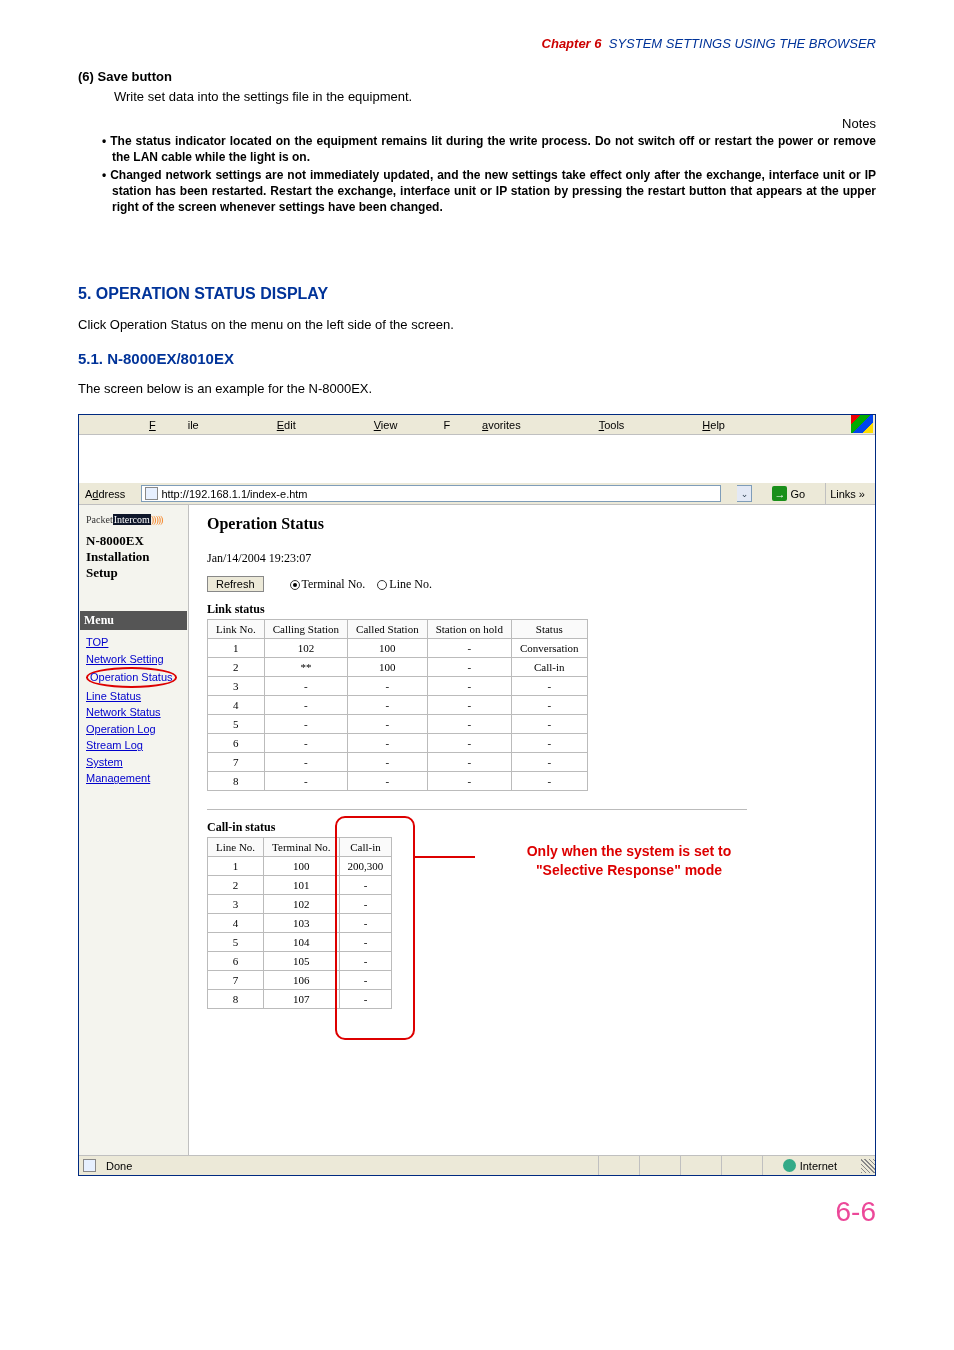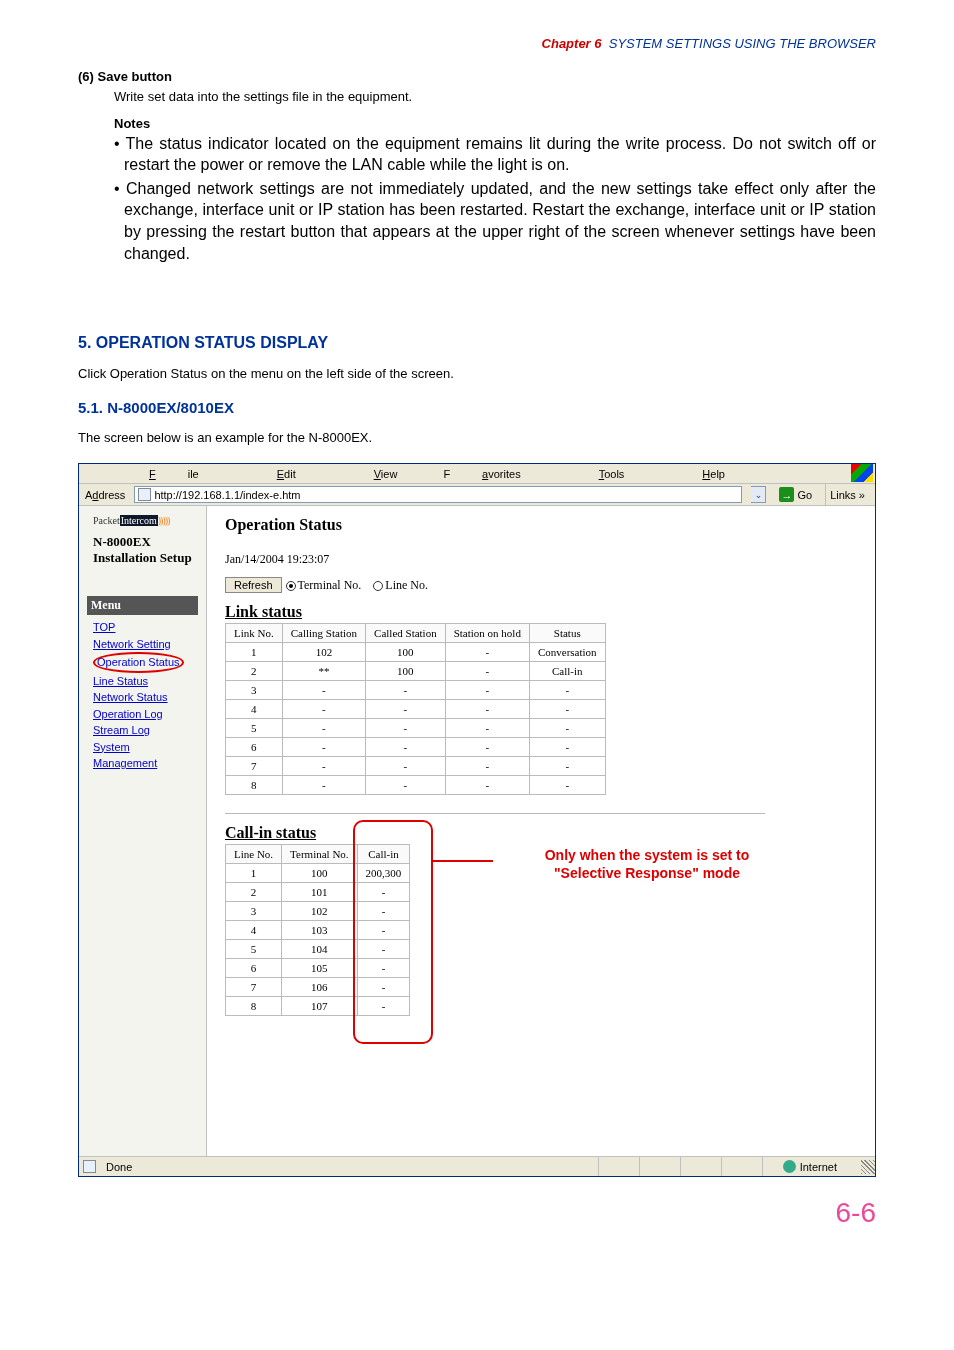--- a/index.html
+++ b/index.html
@@ -30,32 +30,34 @@
   .section-6 .ttl { font-weight: bold; }
   .body-text {
     font-size: 13px;
     color: #000;
     margin-left: 36px;
     line-height: 1.35;
     margin-bottom: 10px;
   }
   .notes-hdr {
     font-size: 13px;
-    font-weight: bold;
+    font-weight: normal;
     margin-left: 36px;
     margin-bottom: 2px;
+    text-align: right;
   }
   .note-item {
-    font-size: 16px;
-    margin-left: 36px;
+    font-size: 12px;
+    margin-left: 24px;
     text-align: justify;
     line-height: 1.35;
     padding-left: 10px;
     text-indent: -10px;
     margin-bottom: 2px;
+    font-weight: bold;
   }
   .h2 {
     font-size: 16px;
     font-weight: bold;
     color: #003399;
     margin-top: 70px;
     margin-bottom: 14px;
   }
   .para {
     font-size: 13px;
@@ -116,22 +118,23 @@
     position: absolute; right: 2px; top: 0;
     width: 22px; height: 18px;
     background: linear-gradient(135deg,#e00 0 25%,#0a0 25% 50%,#04e 50% 75%,#fd0 75%);
   }
   .addrbar {
     background: #ece9d8;
     height: 22px;
     display: flex;
     align-items: center;
     padding: 0 6px;
-    gap: 9px;
+    gap: 16px;
     border-bottom: 1px solid #c0c0c0;
+    margin-top: 48px;
   }
   .addrbar .lbl { font-size: 11px; }
   .addrbar .lbl .u { text-decoration: underline; }
   .addrbar .field {
     flex: 1;
     background: #fff;
     border: 1px solid #7f9db9;
     height: 17px;
     display: flex;
     align-items: center;
@@ -157,24 +160,24 @@
     display: flex; align-items: center; justify-content: center;
     color: #fff; font-size: 11px; font-weight: bold; border-radius:2px;
   }
   .addrbar .links { padding: 0 4px; font-size: 11px; border-left:1px solid #c0c0c0; height:100%; display:flex; align-items:center;}
   .content-area {
     display: flex;
     background: #fff;
     min-height: 650px;
   }
   .sidebar {
-    width: 128px;
+    width: 110px;
     background: #f4f4ee;
     border-right: 1px solid #c0c0c0;
-    padding: 6px 14px;
+    padding: 6px 7px;
     font-size: 11px;
   }
   .sidebar .logo {
     height: 16px;
     display: flex; align-items: center;
     font-size: 10px; font-family: 'Times New Roman', serif;
     color: #333;
   }
   .sidebar .logo .pk { color: #333; }
   .sidebar .logo .ic { color: #fff; background: #0f172a; padding: 0 1px; }
@@ -201,28 +204,28 @@
     padding: 0 2px; display: inline-block;
   }
   .main {
     flex: 1;
     padding: 10px 18px;
     font-family: 'Times New Roman', serif;
     position: relative;
   }
   .main .op-title { font-size: 16px; font-weight: bold; margin-bottom: 18px; }
   .main .ts { font-size: 12px; margin-bottom: 10px; }
-  .main .refresh-row { display: flex; align-items: center; gap: 4px; margin-bottom: 10px; }
+  .main .refresh-row { display: flex; align-items: center; gap: 26px; margin-bottom: 10px; }
   .main .refresh-btn {
     background: #ece9d8; border: 1px solid #888; padding: 1px 8px; font-size: 11px;
   }
   .main .radio-grp { font-size: 12px; }
   .main .radio-grp .rd { display: inline-block; width: 10px; height: 10px; border: 1px solid #333; border-radius: 50%; vertical-align: middle; margin-right: 2px; position: relative;}
   .main .radio-grp .rd.sel::after { content:''; position:absolute; width:4px; height:4px; background:#000; border-radius:50%; top:2px; left:2px;}
-  .main .subhdr { font-size: 16px; font-weight: bold; margin: 6px 0 2px 0; text-decoration: underline; }
+  .main .subhdr { font-size: 12px; font-weight: bold; margin: 6px 0 2px 0; }
   table.data {
     border-collapse: collapse;
     font-size: 11px;
   }
   table.data th, table.data td {
     border: 1px solid #bbb;
     padding: 3px 8px;
     text-align: center;
     font-weight: normal;
     background: #fff;

